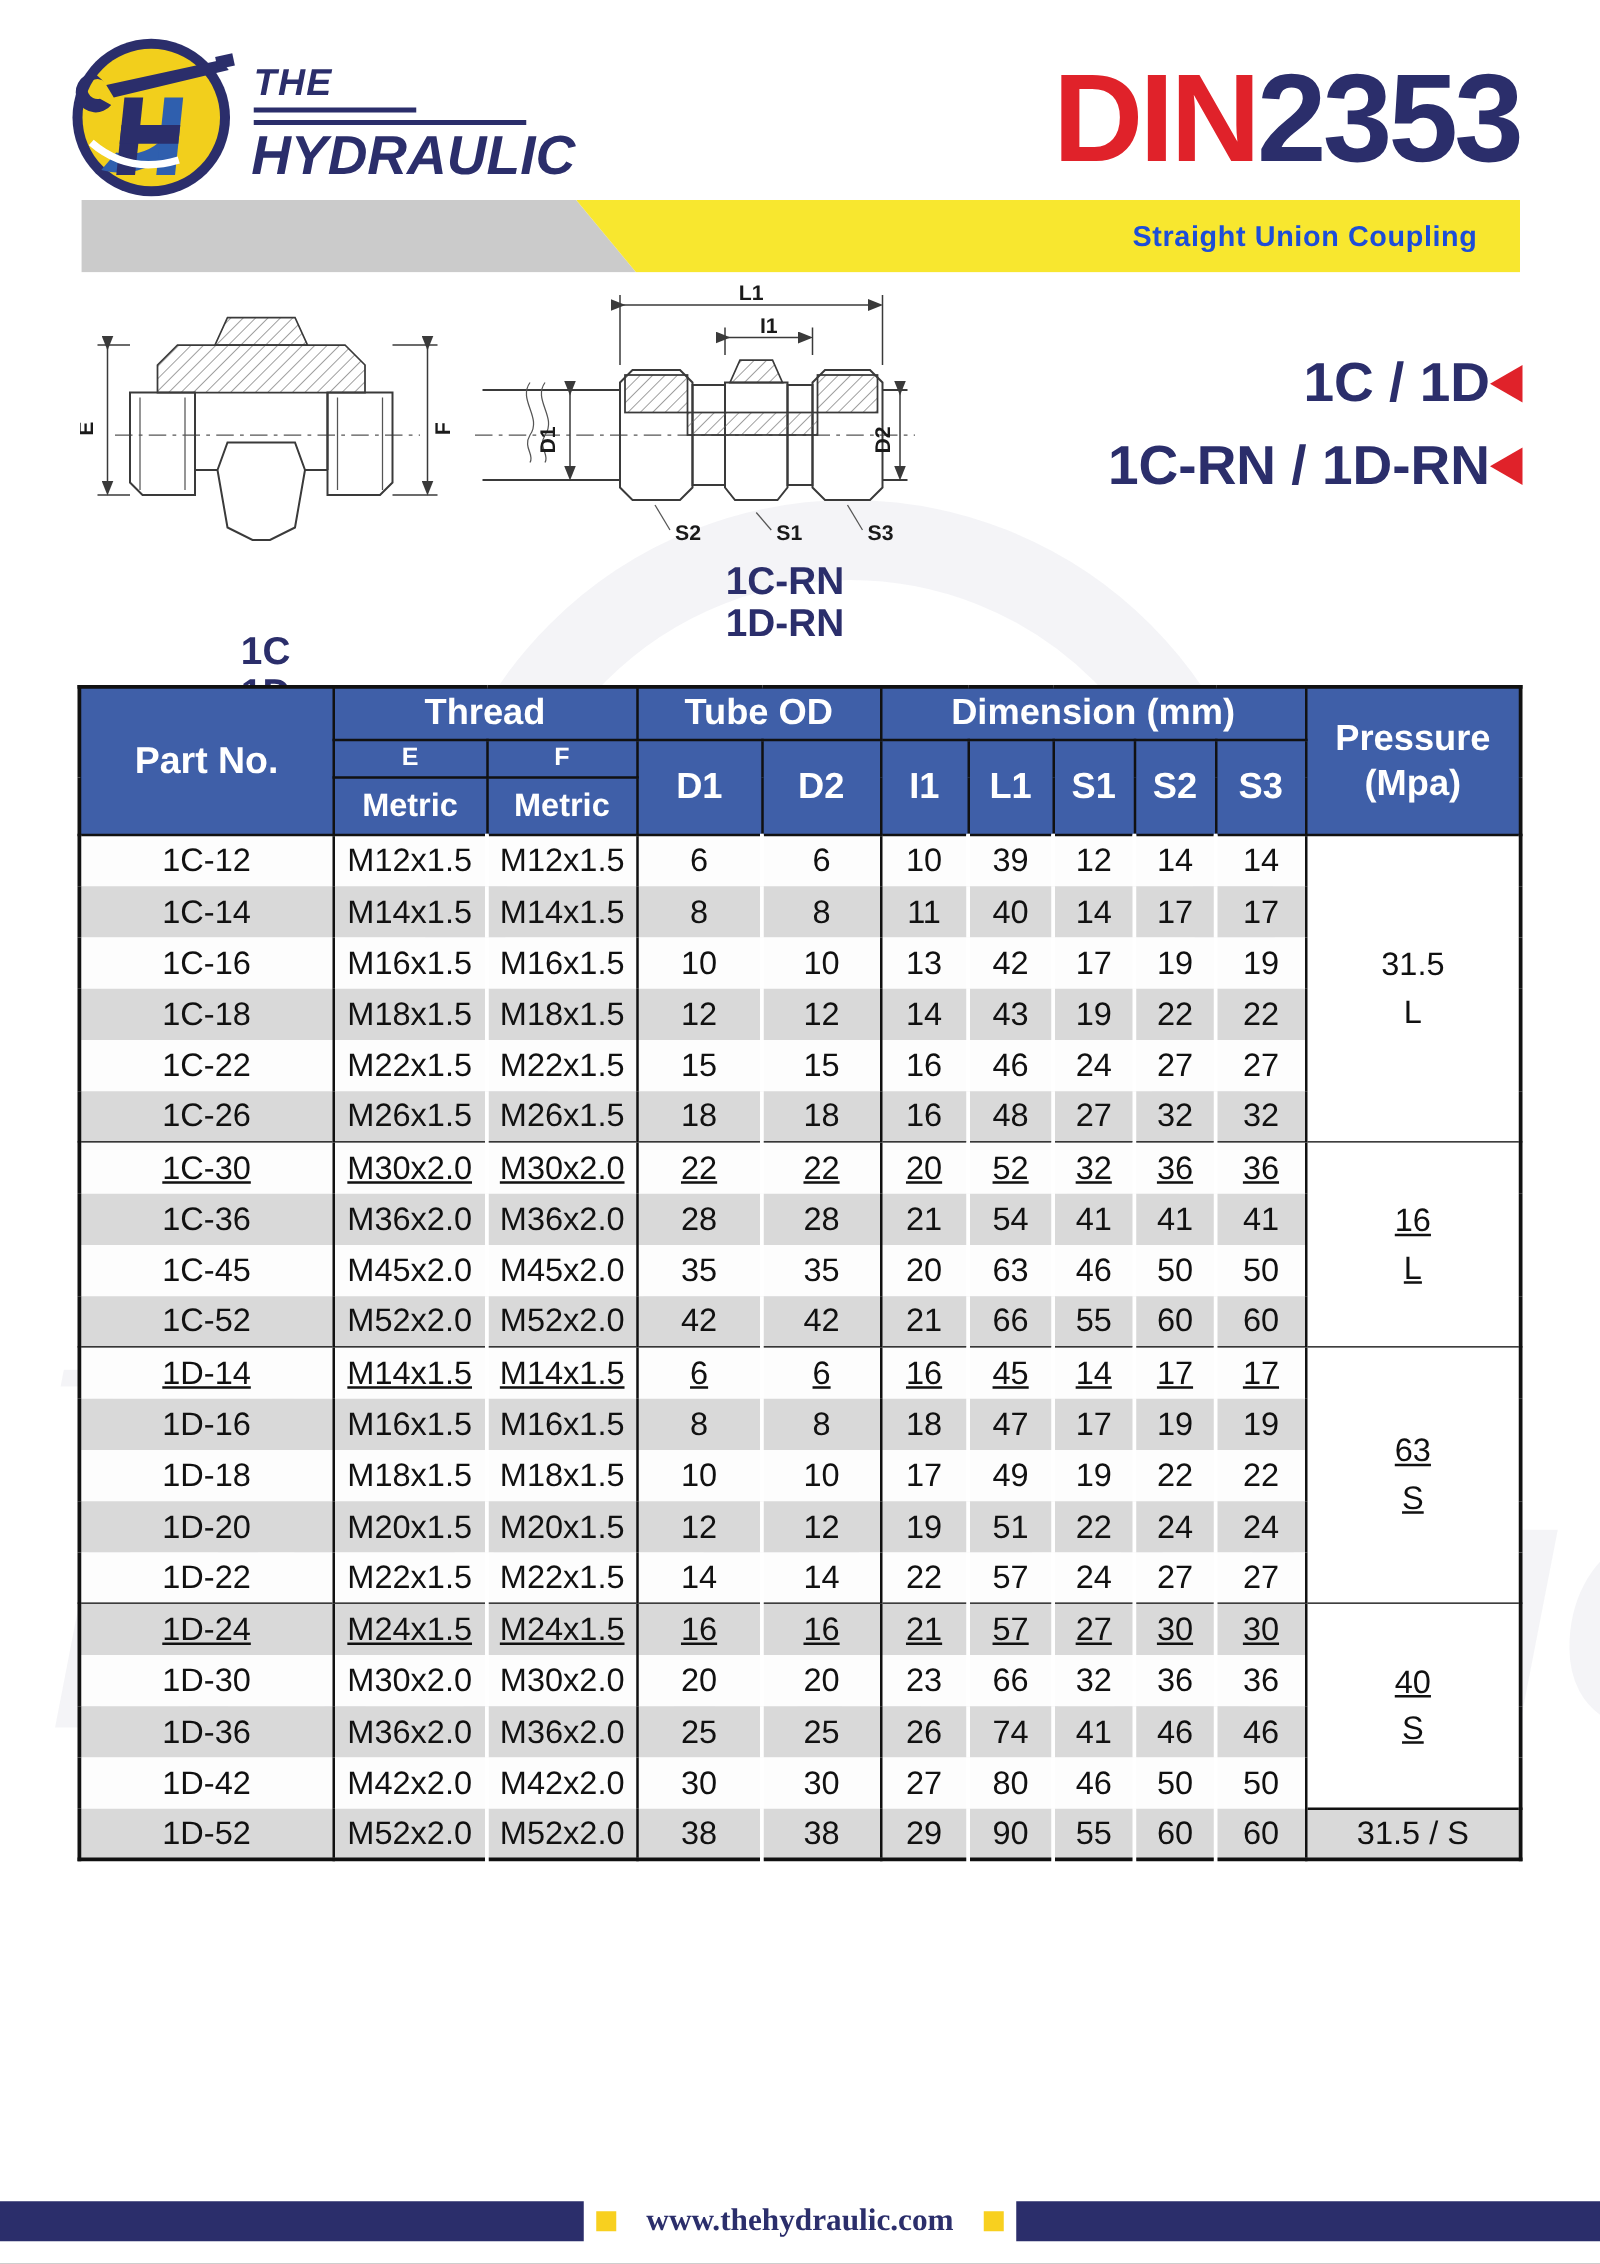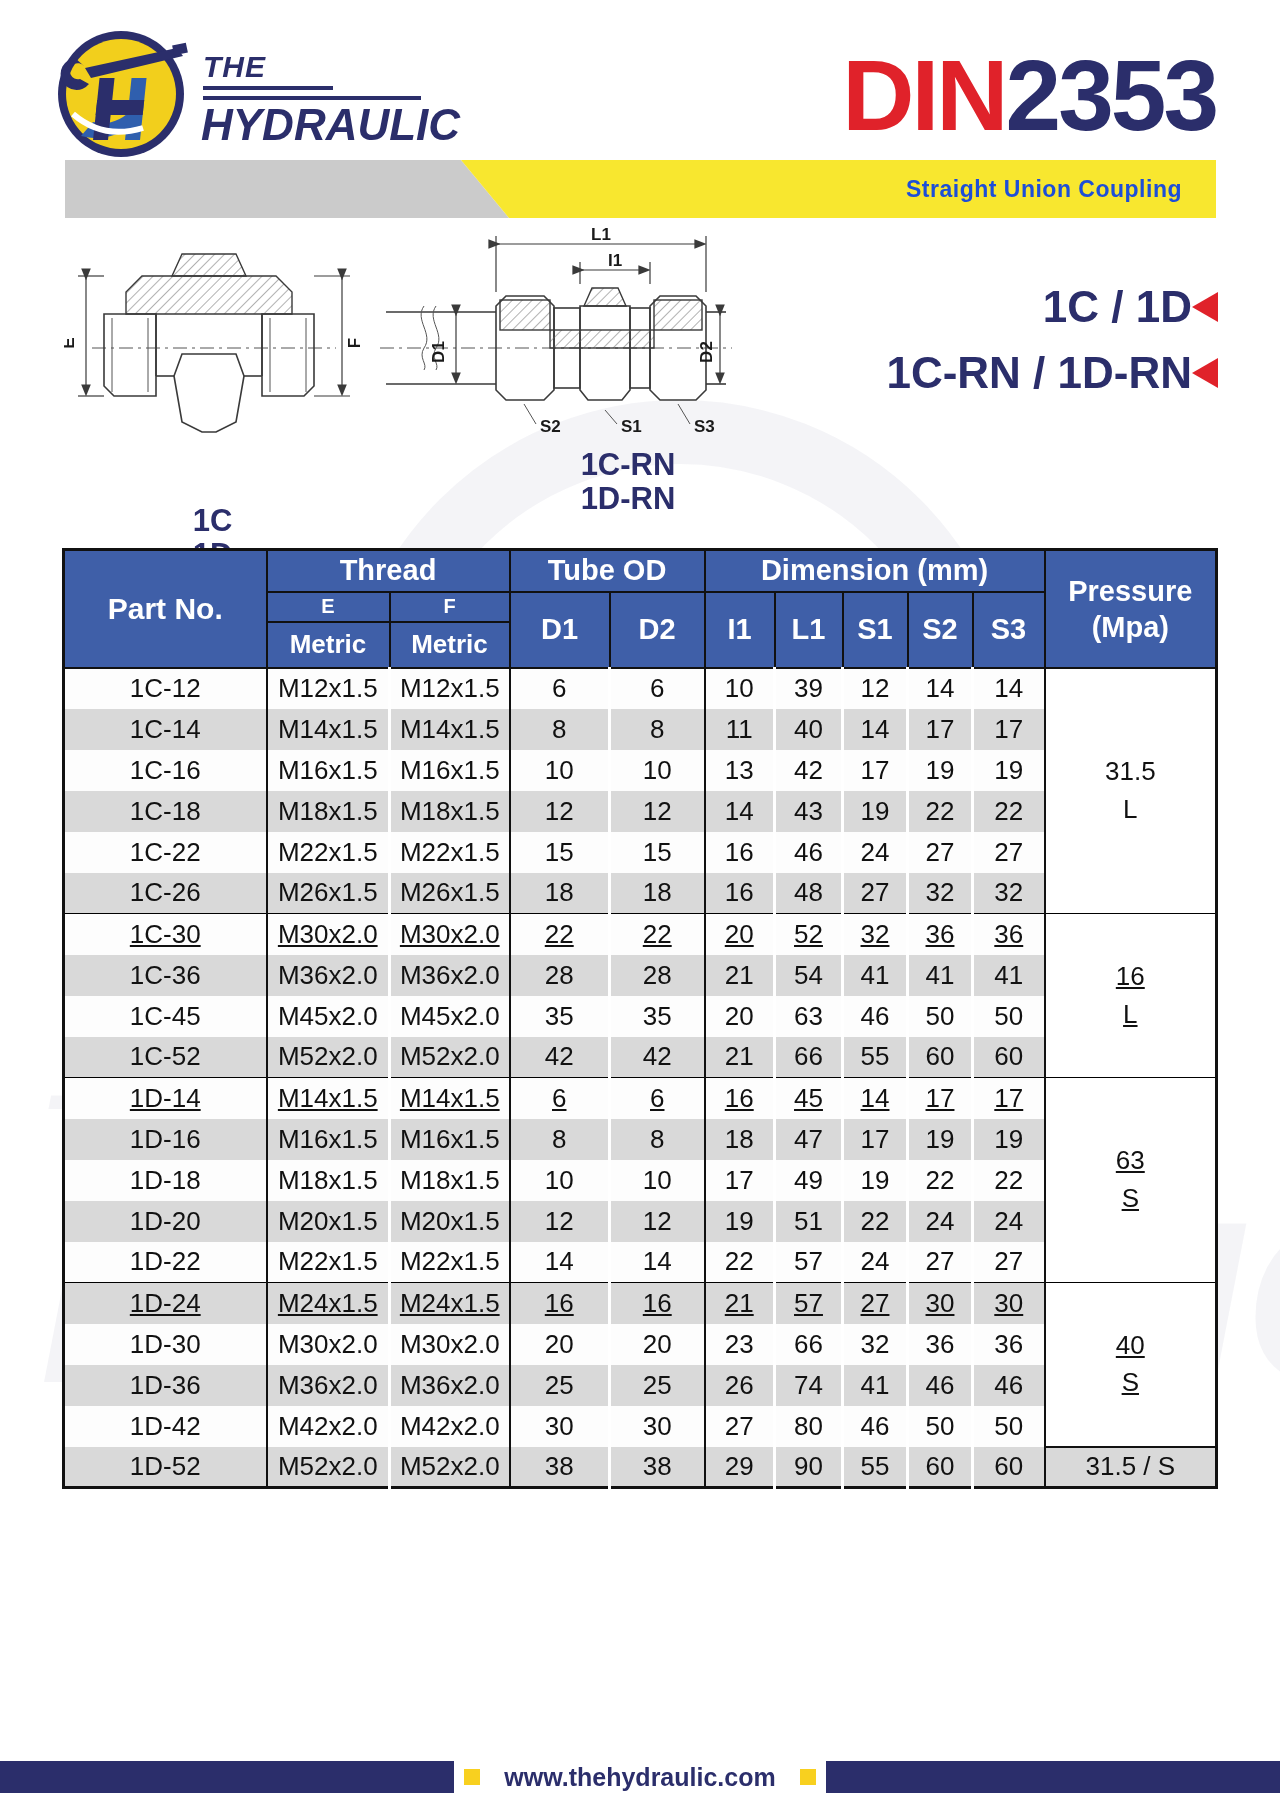--- a/index.html
+++ b/index.html
@@ -114,21 +114,21 @@
     font-size:29px; font-weight:bold; color:#111;
   }
   
   .footer-bar {
     position:absolute; left:0; top:1761px; width:1280px; height:32px;
     display:flex; align-items:center;
   }
   .fb-navy { background:#2b2e6b; height:100%; flex:1; }
   .fb-sq { width:16px; height:16px; background:#f8d01f; margin:0 10px; }
   .fb-text {
-    font-size:25px; font-weight:bold; color:#2b2e6b; padding:0 14px; white-space:nowrap;
+    font-size:25px; font-weight:bold; color:#2b2e6b; padding:0 14px; white-space:nowrap;font-family:Liberation Serif, serif;
   }
 </style>
 </head>
 <body>
 
 <div class="page">
 
   <div class="wm-ring"></div>
   <div class="wm-text">
     <div class="l1">THE</div>

